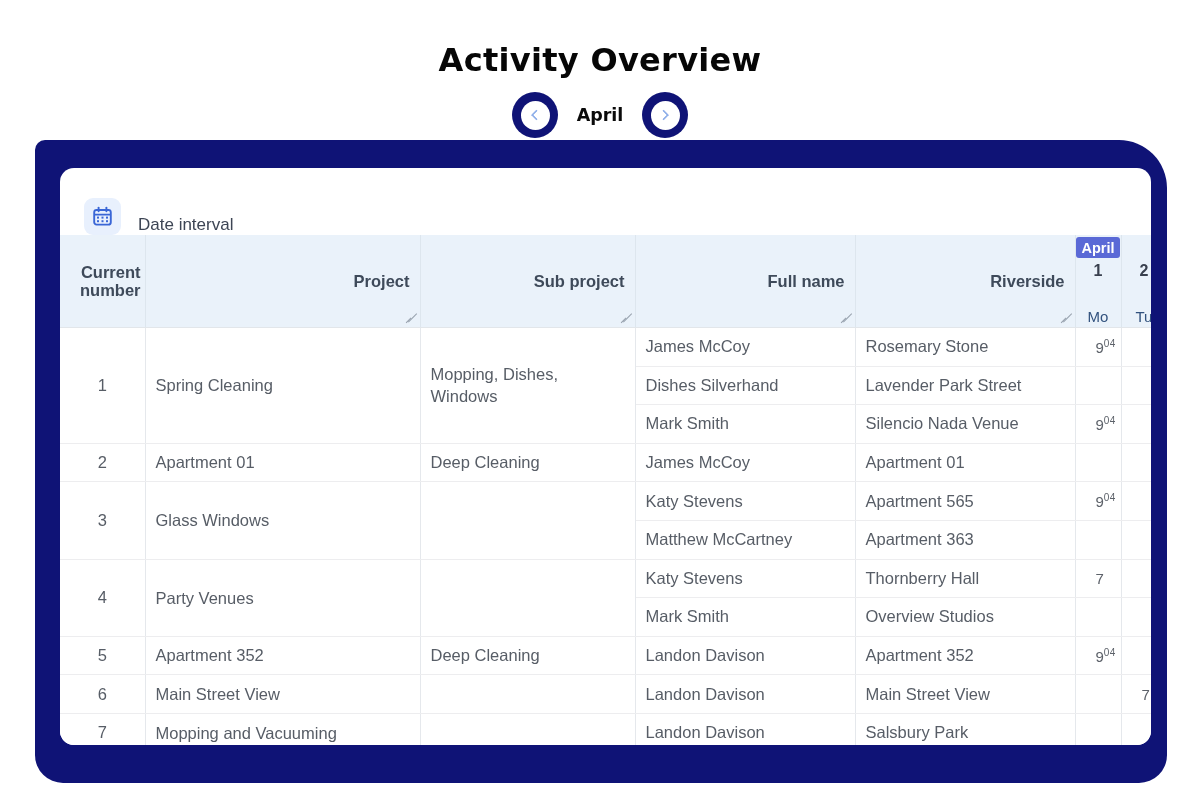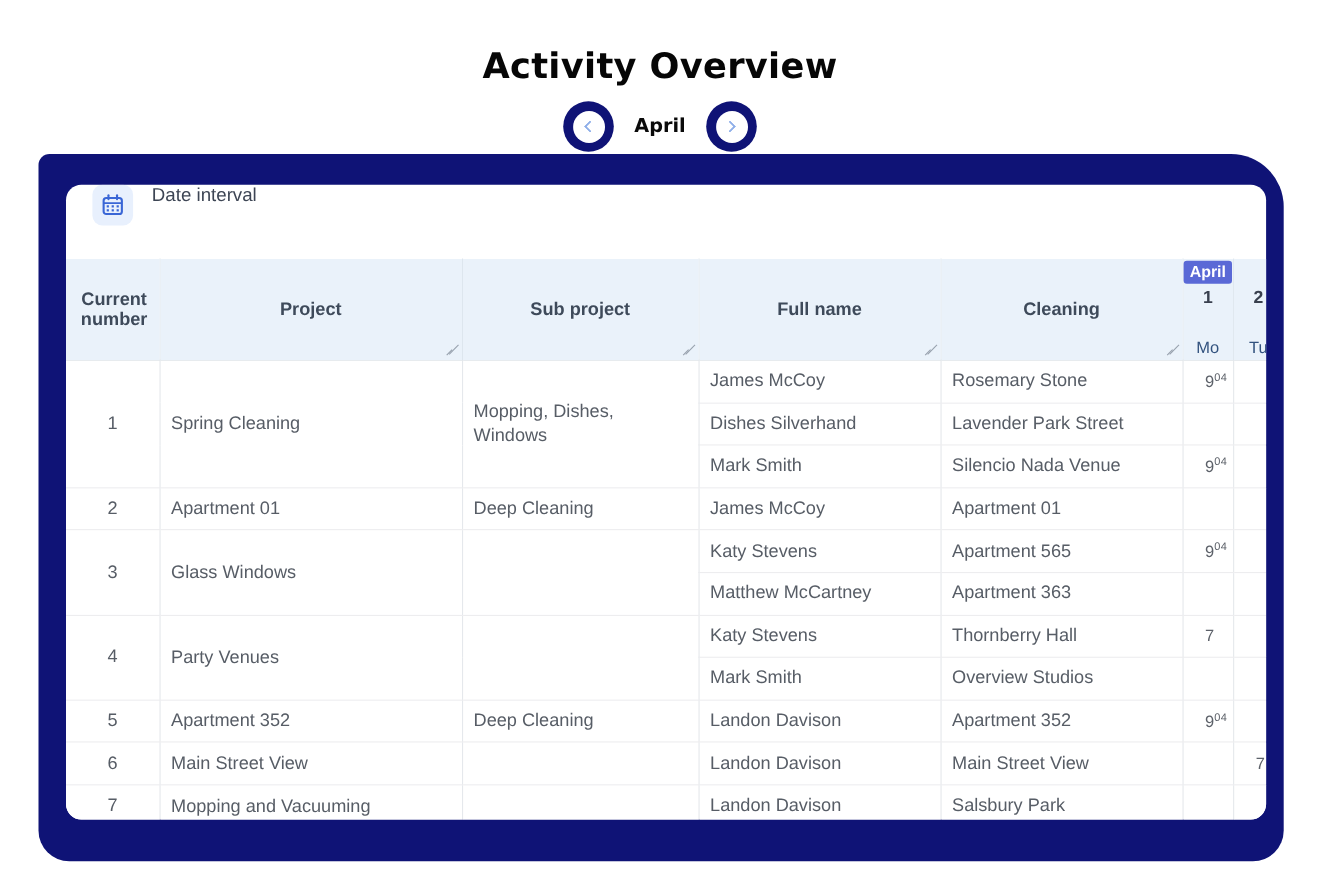--- a/index.html
+++ b/index.html
@@ -56,39 +56,39 @@
   }
 
   
   .card {
     position: absolute; left: 25px; top: 28px;
     width: 1091px; height: 577px;
     background: #ffffff; border-radius: 14px;
     overflow: hidden;
   }
   .card-toolbar {
-    height: 67px; display: flex; align-items: flex-start; padding-left: 24px; border-radius: 30px;
+    height: 67px; display: flex; align-items: flex-end; padding-left: 24px; border-radius: 30px;
   }
   .cal-btn {
     width: 37px; height: 37px; border-radius: 9px;
     background: #e8f0fd; border: none; cursor: pointer;
     display: flex; align-items: center; justify-content: center;
   }
   .toolbar-label {
     margin-left: 17px; font-size: 17px; color: #3d4554;
   }
 
   
   .table-wrap { position: absolute; top: 67px; left: 0; right: 0; bottom: 0; }
   table { border-collapse: collapse; table-layout: fixed; width: 1107px; }
 
   thead th {
     background: #eaf2fa;
     height: 87px;
-    vertical-align: middle; text-align: center;
+    vertical-align: middle; text-align: right;
     padding: 0 10px;
     font-size: 16.5px; font-weight: 700; color: #3e4a5a;
     border-right: 1px solid #dde6ee;
     border-bottom: 1px solid #e2e6ea;
     position: relative;
   }
   th.num-col { padding: 0 4px 0 7px; line-height: 1.12; }
   th.day-col { padding: 0; vertical-align: top; text-align: center; }
 
   .grip { position: absolute; right: 3px; bottom: 3px; width: 12px; height: 12px; cursor: col-resize; }
@@ -176,21 +176,21 @@
             <col style="width:220px">
             <col style="width:46px">
             <col style="width:46px">
         </colgroup>
         <thead>
           <tr>
             <th class="num-col">Current number</th>
             <th><span>Project</span><span class="grip"></span></th>
             <th><span>Sub project</span><span class="grip"></span></th>
             <th><span>Full name</span><span class="grip"></span></th>
-            <th><span>Cleaning</span><span class="grip"></span></th>
+            <th><span>Riverside</span><span class="grip"></span></th>
             <th class="day-col">
               <div class="april-badge">April</div>
               <div class="day-num">1</div>
               <div class="day-wd">Mo</div>
             </th>
             <th class="day-col">
               <div class="badge-spacer"></div>
               <div class="day-num">2</div>
               <div class="day-wd">Tu</div>
             </th>

